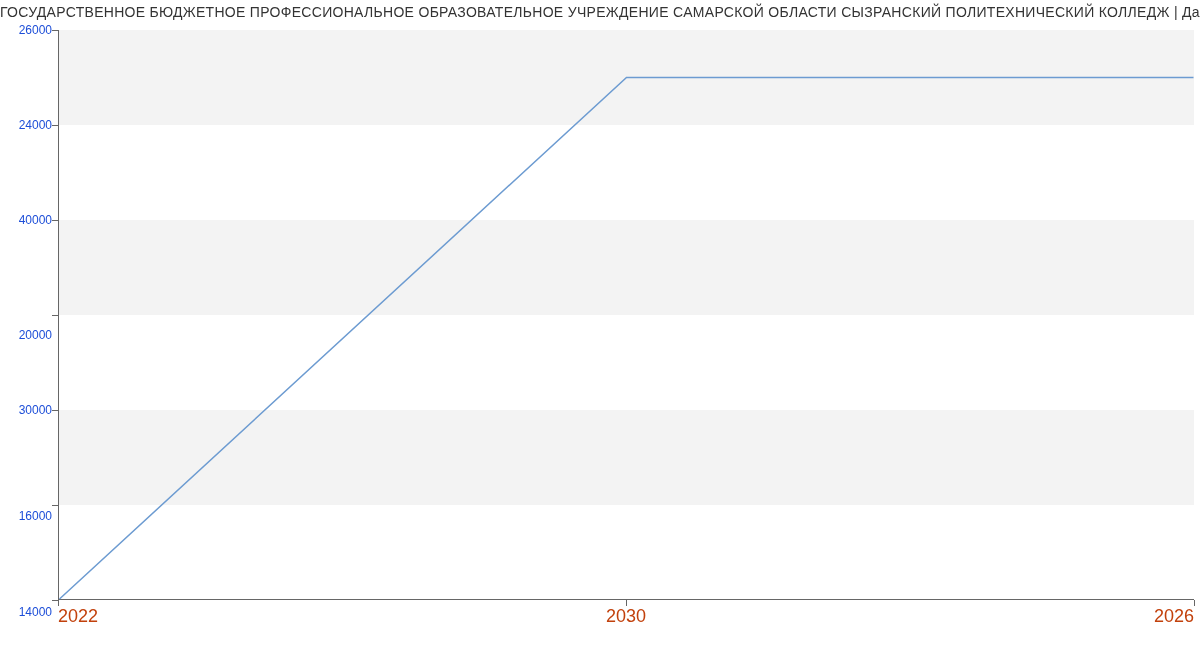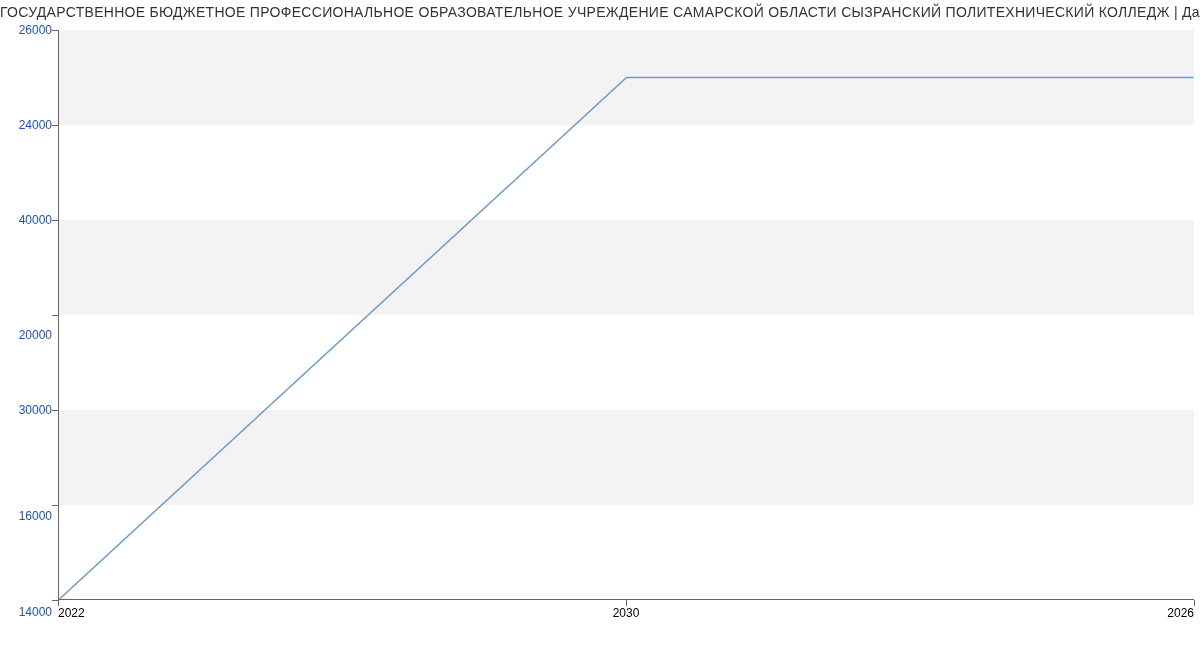--- a/index.html
+++ b/index.html
@@ -48,22 +48,22 @@
   }
   .ytick-mark {
     position: absolute;
     width: 6px; height: 1px;
     background: #666;
     left: 52px;
   }
   .xtick-label {
     position: absolute;
     top: 606px;
-    font-size: 12px;
-    color: #000000;
+    font-size: 18px;
+    color: #c2410c;
     transform: translateX(-50%);
   }
   .xtick-mark {
     position: absolute;
     width: 1px; height: 6px;
     background: #666;
     top: 600px;
   }
   svg.line-layer {
     position: absolute;

